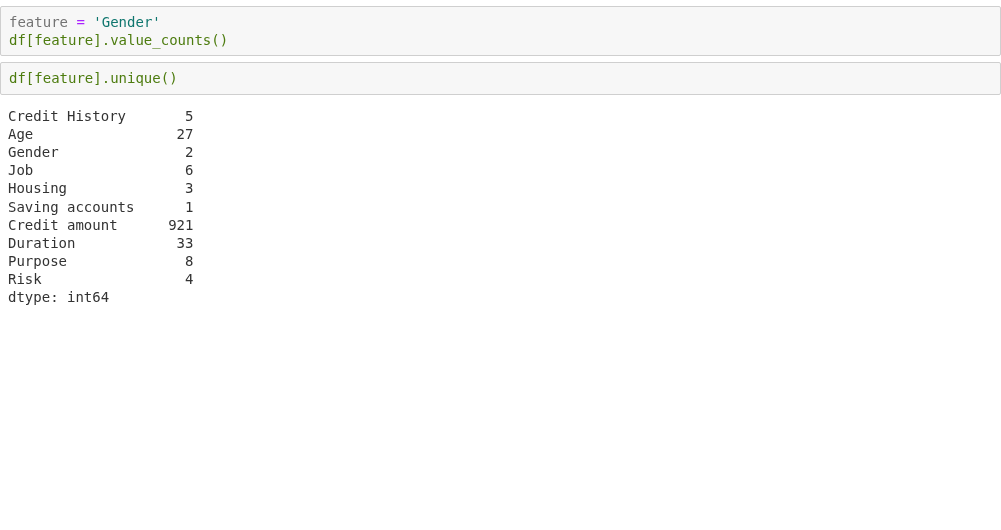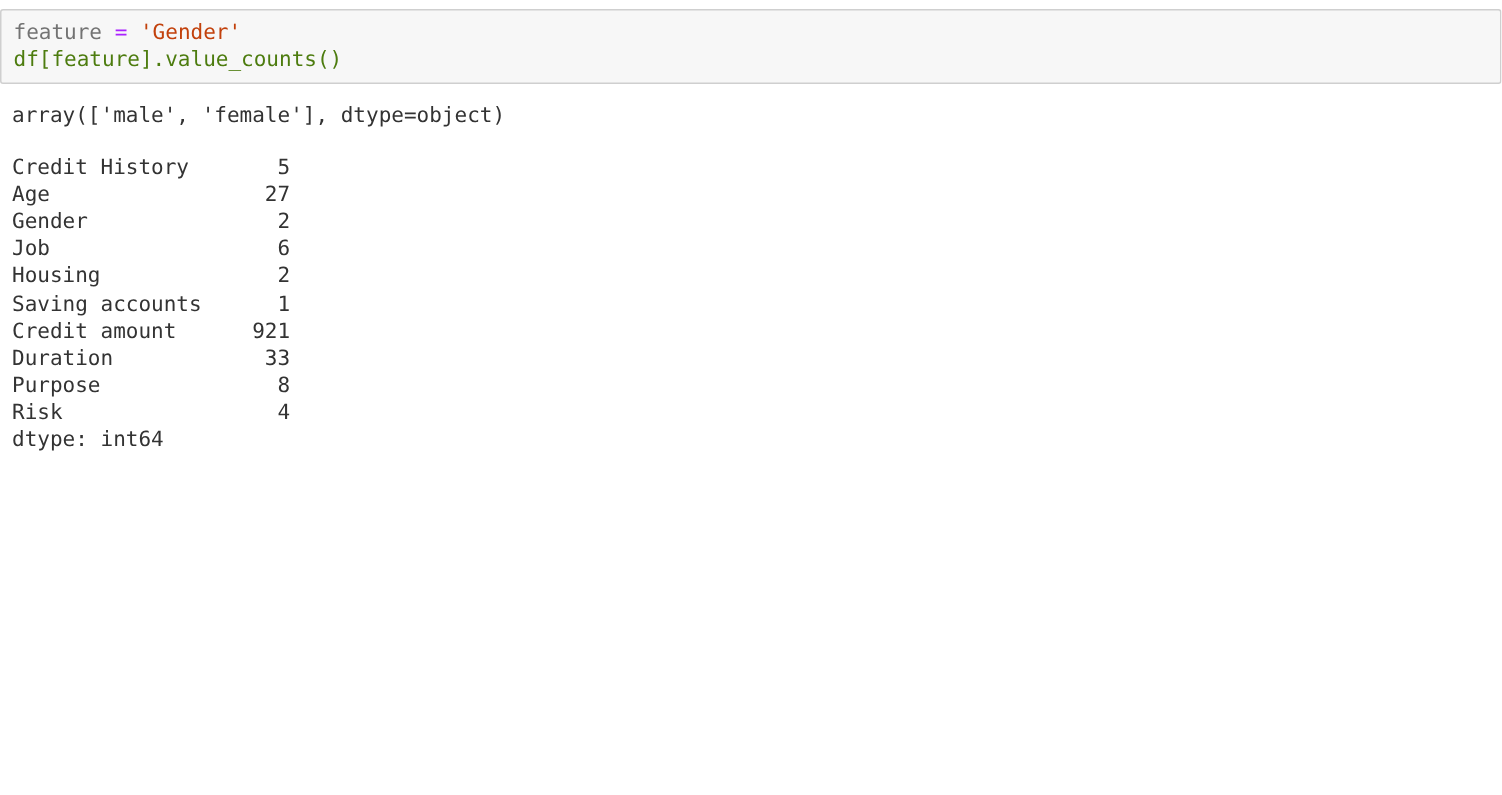--- a/index.html
+++ b/index.html
@@ -21,40 +21,40 @@
       color: #333;
     }
     .output-area {
       padding: 6px 8px 4px 8px;
       white-space: pre;
       font-family: inherit;
       color: #333;
     }
     .tok-var { color: #737373; }
     .tok-op { color: #aa22ff; }
-    .tok-str { color: #c2410c; }
+    .tok-str { color: #0f766e; }
     .tok-func { color: #4d7c0f; }
   </style>
 </head>
 <body>
 
 <div class="cell">
   <div class="input-area"><span class="tok-var">feature</span><span class="tok-op"> = </span><span class="tok-str">'Gender'</span>
 <span class="tok-func">df[feature].value_counts()</span></div>
 </div>
 
 <div class="cell">
-  <div class="output-area"><span>array(['male', 'female'], dtype=object)</span></div>
+  <div class="input-area"><span class="tok-func">df[feature].unique()</span></div>
 </div>
 
 <div class="cell">
   <div class="output-area"><span>Credit History       5</span>
 <span>Age                 27</span>
 <span>Gender               2</span>
 <span>Job                  6</span>
-<span>Housing              2</span>
+<span>Housing              3</span>
 <span>Saving accounts      1</span>
 <span>Credit amount      921</span>
 <span>Duration            33</span>
 <span>Purpose              8</span>
 <span>Risk                 4</span>
 <span>dtype: int64</span></div>
 </div>
 
 </body></html>

